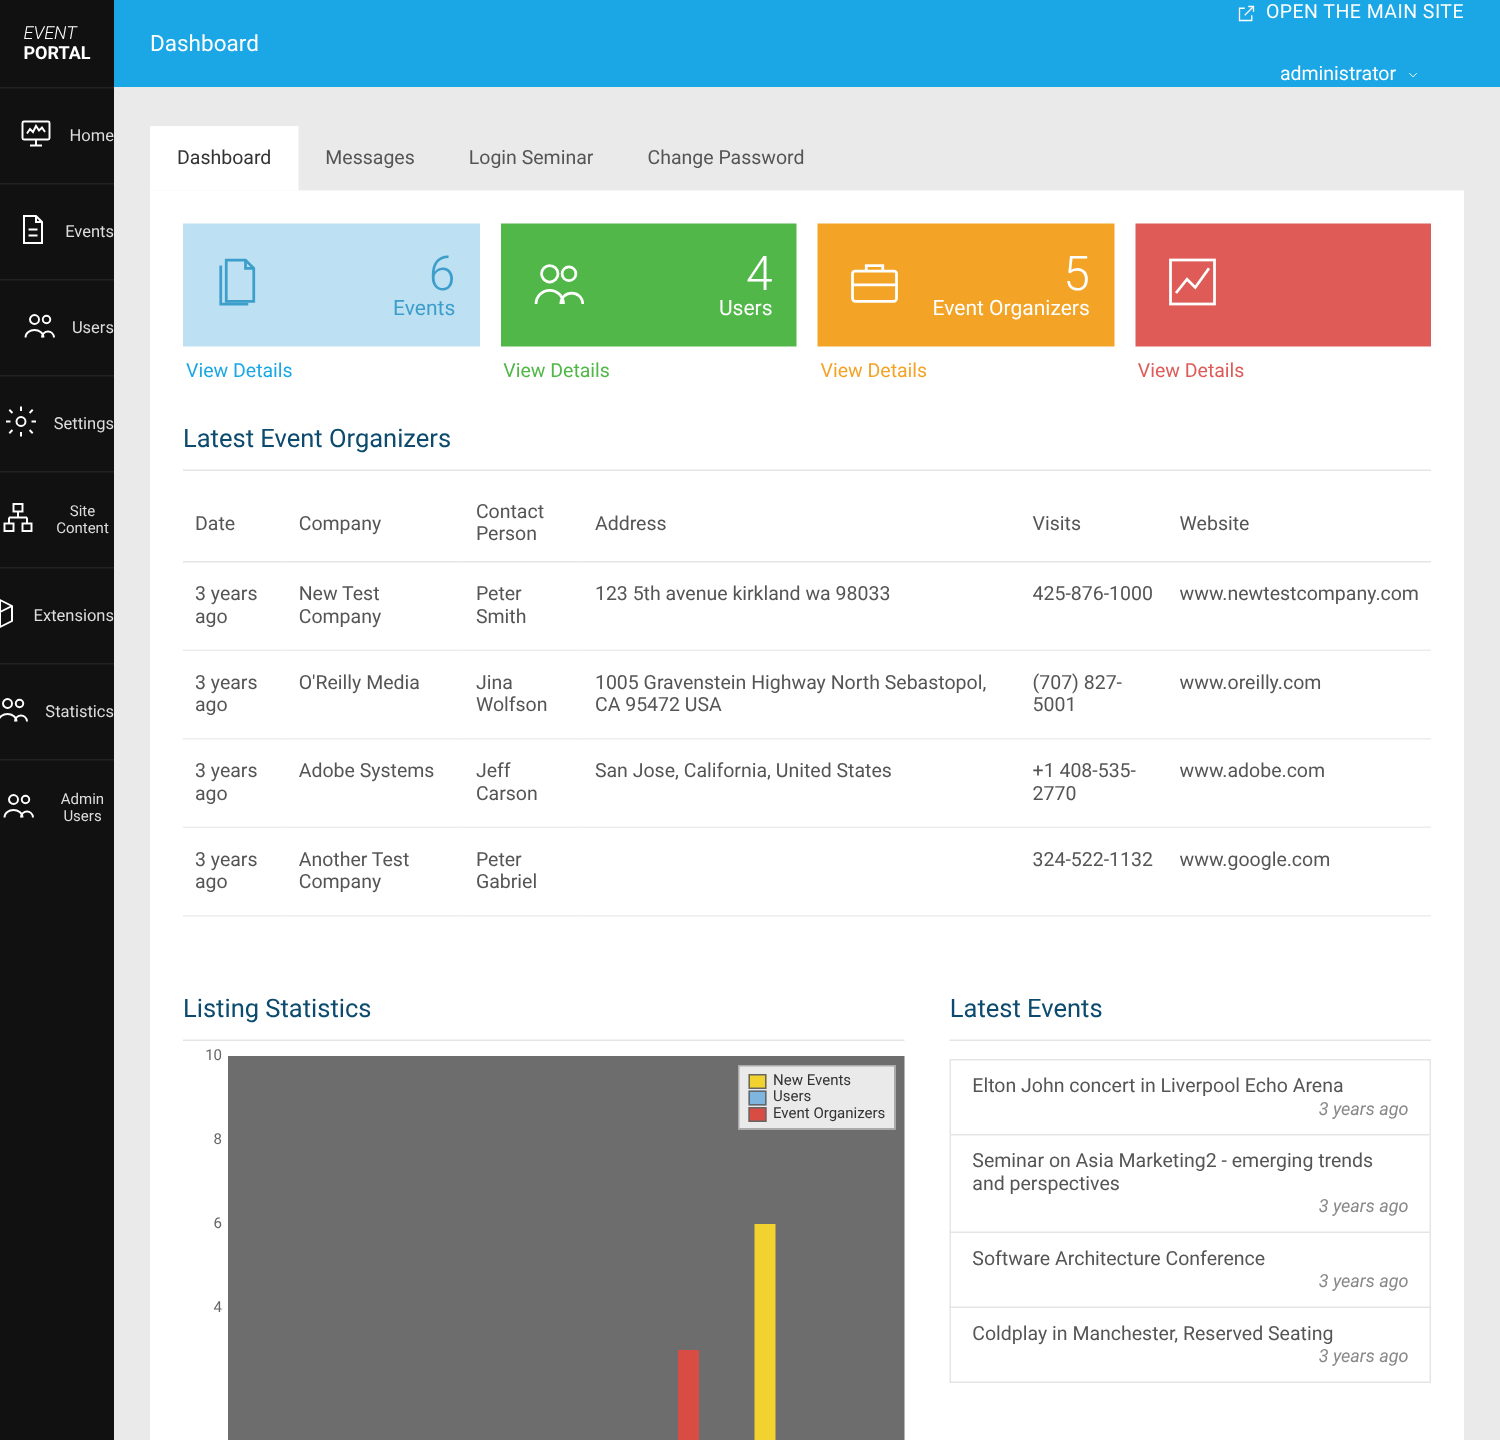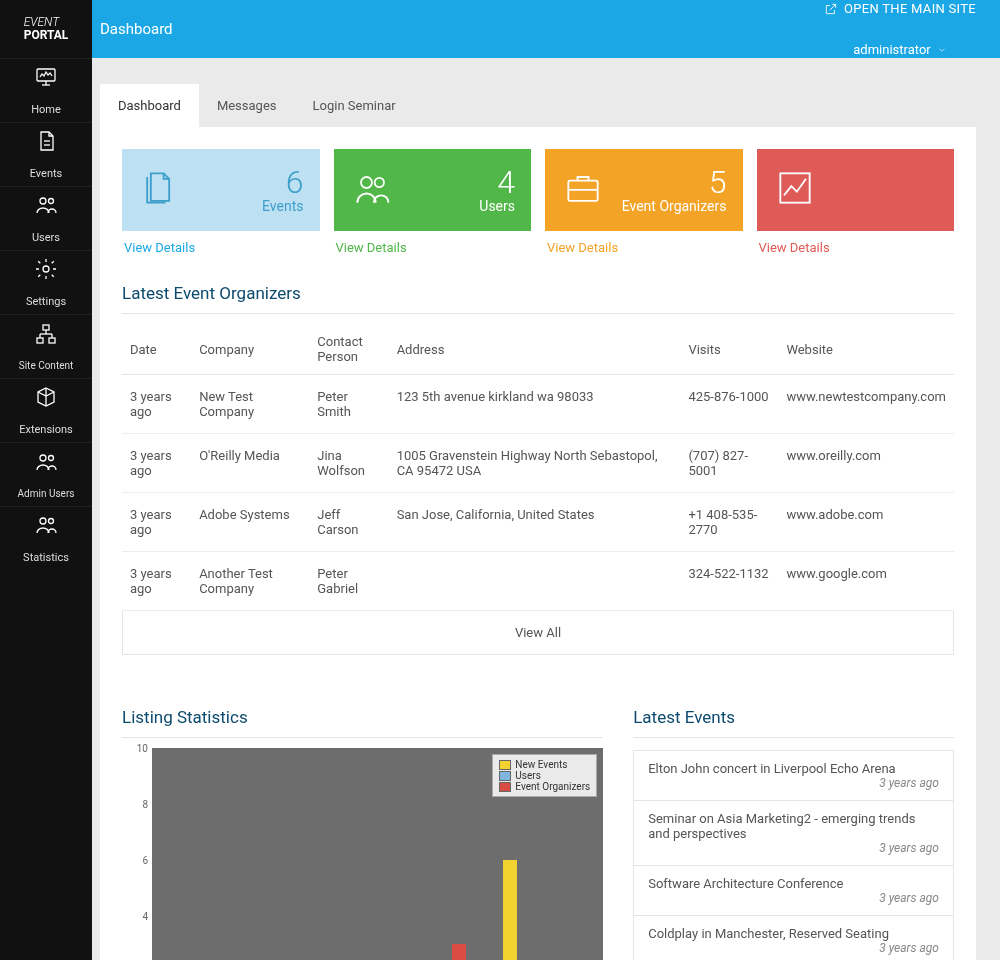--- a/index.html
+++ b/index.html
@@ -1,22 +1,22 @@
 <!DOCTYPE html>
 <html><head>
   <meta charset="utf-8">
   <style>
     * { margin: 0; padding: 0; box-sizing: border-box; font-family: -apple-system, BlinkMacSystemFont, "Segoe UI", Roboto, Helvetica, Arial, sans-serif; }
     body { background: #eaeaea; color: #333; width: 1000px; }
 
     
-    .sidebar { position: fixed; left: 0; top: 0; bottom: 0; width: 92px; background: #111; color: #fff; z-index: 10; }
+    .sidebar { position: fixed; left: 0; top: 0; bottom: 0; width: 76px; background: #111; color: #fff; z-index: 10; }
     .logo { height: 58px; display: flex; align-items: center; justify-content: center; font-weight: 300; font-style: italic; font-size: 12px; line-height: 1.1; }
     .logo .b { font-style: normal; font-weight: 700; }
-    .nav-item { height: 64px; display: flex; flex-direction: column; align-items: center; justify-content: center; gap: 10px; border-top: 1px solid #222; cursor: pointer; }
+    .nav-item { height: 64px; display: flex; flex-direction: row; align-items: center; justify-content: flex-end; gap: 10px; border-top: 1px solid #222; cursor: pointer; }
     .nav-item .nav-label { font-size: 11px; color: #ddd; }
     .nav-item.small .nav-label { font-size: 10px; line-height: 1.1; text-align: center; }
     .nav-icon svg { width: 24px; height: 24px; stroke: #fff; stroke-width: 1.3; fill: none; }
 
     
     .topbar { margin-left: 76px; height: 58px; background: #1ba7e6; display: flex; align-items: center; padding: 0 24px; color: #fff; }
     .topbar .title { font-size: 15px; font-weight: 400; }
     .topbar .right { margin-left: auto; display: flex; align-items: center; gap: 26px; font-size: 13px; flex-direction: column; }
     .topbar .main-site { display: flex; align-items: center; gap: 6px; font-size: 13px; letter-spacing: 0.3px; }
     .topbar .admin { display: flex; align-items: center; gap: 6px; }
@@ -159,42 +159,42 @@
   <div class="nav-item">
     <span class="nav-icon">
       <svg viewBox="0 0 24 24">
           <path d="M12 3l8 4v10l-8 4-8-4V7z"></path>
           <path d="M12 3v18M4 7l8 4 8-4"></path>
         </svg>
     </span>
     <span class="nav-label">Extensions</span>
   </div>
 
-  <div class="nav-item small">
+  <div class="nav-item">
     <span class="nav-icon">
       <svg viewBox="0 0 24 24">
           <circle cx="9" cy="8" r="3"></circle>
           <path d="M3 20c0-3 3-5 6-5s6 2 6 5"></path>
           <circle cx="17" cy="8" r="2.5"></circle>
           <path d="M14 20c0-2.5 2-4 4-4s4 1.5 4 4"></path>
         </svg>
     </span>
-    <span class="nav-label">Admin Users</span>
-  </div>
-
-  <div class="nav-item">
+    <span class="nav-label">Statistics</span>
+  </div>
+
+  <div class="nav-item small">
     <span class="nav-icon">
       <svg viewBox="0 0 24 24">
           <circle cx="9" cy="8" r="3"></circle>
           <path d="M3 20c0-3 3-5 6-5s6 2 6 5"></path>
           <circle cx="17" cy="8" r="2.5"></circle>
           <path d="M14 20c0-2.5 2-4 4-4s4 1.5 4 4"></path>
         </svg>
     </span>
-    <span class="nav-label">Statistics</span>
+    <span class="nav-label">Admin Users</span>
   </div>
 </div>
 
 <div class="topbar">
   <div class="title">Dashboard</div>
   <div class="right">
     <div class="main-site">
       <svg class="ext" viewBox="0 0 24 24">
           <path d="M14 4h6v6"></path>
           <path d="M20 4L10 14"></path>
@@ -210,20 +210,21 @@
     </div>
   </div>
 </div>
 
 <div class="content">
 
   <div class="tabs">
     <div class="tab active">Dashboard</div>
     <div class="tab">Messages</div>
     <div class="tab">Login Seminar</div>
+    <div class="tab">Change Password</div>
   </div>
 
   <div class="panel">
 
     <div class="cards">
       <div class="card-wrap">
         <div class="card blue">
           <span class="cicon">
             <svg viewBox="0 0 48 48">
                 <path d="M14 8h14l6 6v24H14z"></path>
@@ -329,21 +330,20 @@
           <tr>
             <td>3 years ago</td>
             <td>Another Test Company</td>
             <td>Peter Gabriel</td>
             <td></td>
             <td>324-522-1132</td>
             <td>www.google.com</td>
           </tr>
         </tbody>
     </table>
-    <div class="view-all">View All</div>
 
     <div class="lower">
       <div class="stats-col">
         <div class="section-title">Listing Statistics</div>
         <div class="divider"></div>
         <div class="chart-outer">
           <div class="chart-axis" id="y-axis">
               <span class="chart-y" style="top: 168px;">4</span>
               <span class="chart-y" style="top: 112px;">6</span>
               <span class="chart-y" style="top: 56px;">8</span>

